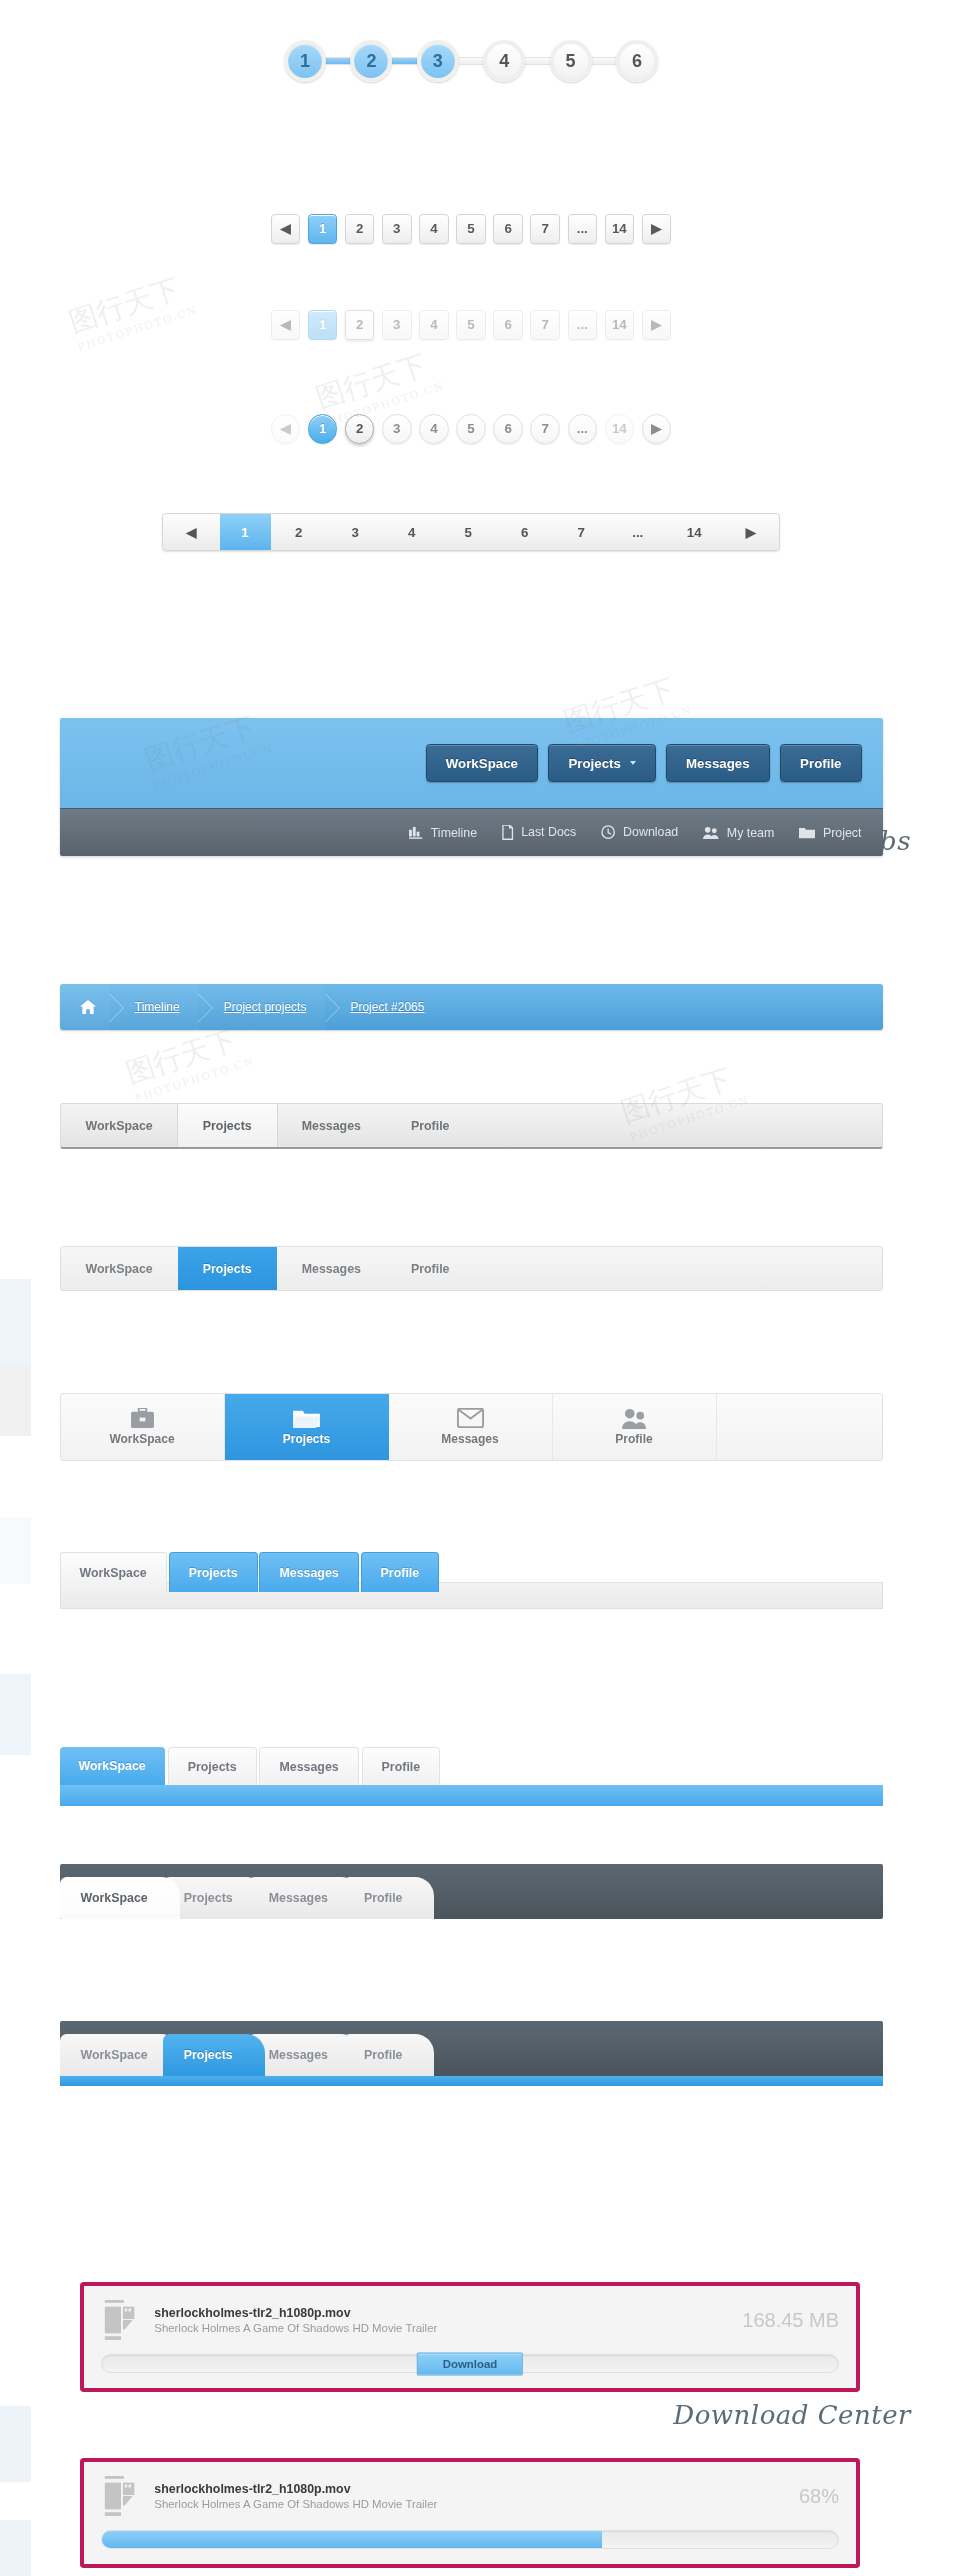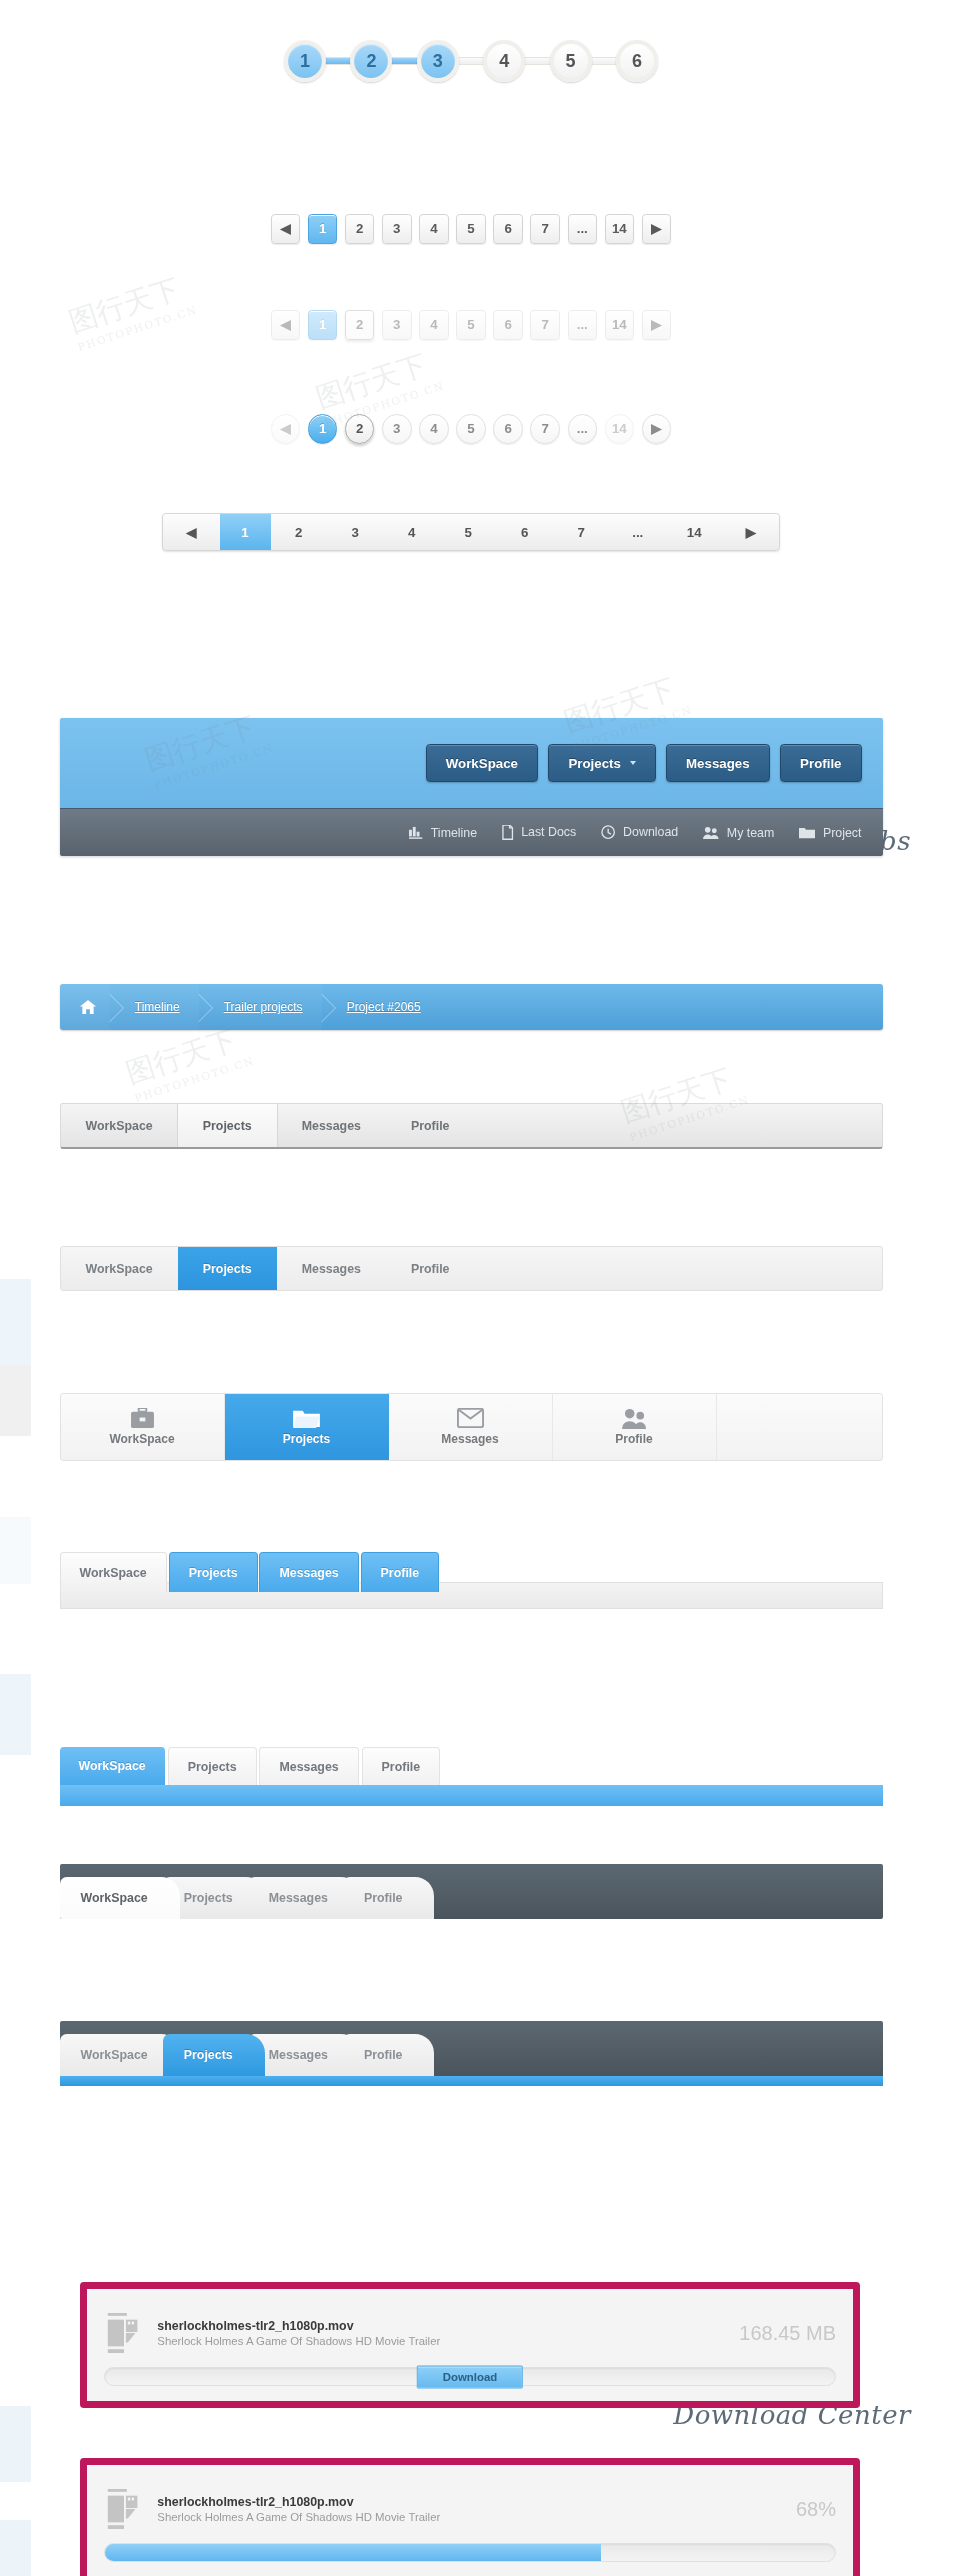--- a/index.html
+++ b/index.html
@@ -213,22 +213,22 @@
      font-size:12.4px; font-weight:bold; margin-right:-17px;
      border-radius:6.7px 19px 0 0; transform:skewX(0deg); position:relative; }
   .slant.w { background:linear-gradient(#ffffff,#fbfbfb); color:#5d6368; z-index:9; }
   .slant.g { background:linear-gradient(#f7f7f7,#e9e9e9); color:#8b9096; }
   .slant.b { background:linear-gradient(#52b2ef,#2e99e0); color:#fff; text-shadow:0 -1px 0 rgba(0,0,0,.25); z-index:9; }
   .darkbar2 { height:55px; background:linear-gradient(#5c6871,#4a545d);
      border-radius:1.9px 1.9px 0 0; position:relative; overflow:hidden; display:flex; align-items:flex-end; }
   .blueline { height:9.5px; background:linear-gradient(#4fb0ee,#2d97de); }
 
   
-  .dcard { background:#f4f4f4; border:7px solid #be185d; border-radius:3.8px;
-     padding:22px 17px 15px 17px; position:relative; }
+  .dcard { background:#f4f4f4; border:4px solid #be185d; border-radius:3.8px;
+     padding:12px 17px 15px 17px; position:relative; }
   .dtop { display:flex; align-items:center; gap:13.3px; }
   .dtext { flex:1; }
   .dname { font-size:12.4px; font-weight:bold; color:#3a3a3a; }
   .ddesc { font-size:11.4px; color:#9b9b9b; margin-top:1.9px; }
   .dsize { font-size:20px; color:#c8c8c8; font-weight:normal; white-space:nowrap; }
   .dtrack { margin-top:12.4px; height:19px; border-radius:9.5px;
      background:linear-gradient(#e9e9e9,#f3f3f3); border:1px solid #e0e0e0;
      box-shadow:inset 0 1px 1.9px rgba(0,0,0,.07); position:relative; }
   .dbtn { position:absolute; left:50%; top:50%; transform:translate(-50%,-50%);
      height:23px; padding:0 25px; border-radius:1px;
@@ -498,21 +498,21 @@
     <div class="crumb">
       <div class="crumb-item home">
         <svg width="18" height="16" viewBox="0 0 19 17">
           <path d="M9.5 1L1 8h2.5v8h4v-5h4v5h4V8H18z" fill="#ffffff"></path>
         </svg>
       </div>
       <div class="crumb-item shade1">
           <span>Timeline</span>
         </div>
       <div class="crumb-item shade2">
-          <span>Trailer projects</span>
+          <span>Project projects</span>
         </div>
       <div class="crumb-item last">
           <span>Project #2065</span>
         </div>
     </div>
   </div>
 
   <div class="row" style="top:1103px; left:28.5px; width:823px;">
     <div class="tabbar-a">
       <div class="tab">

